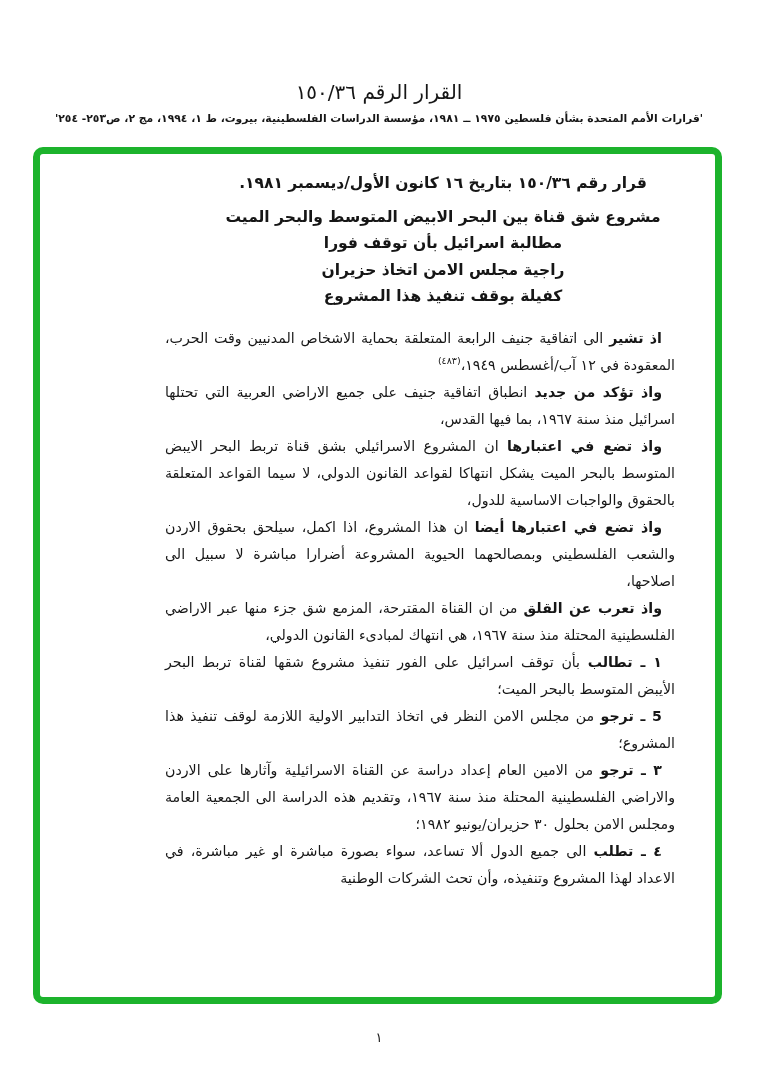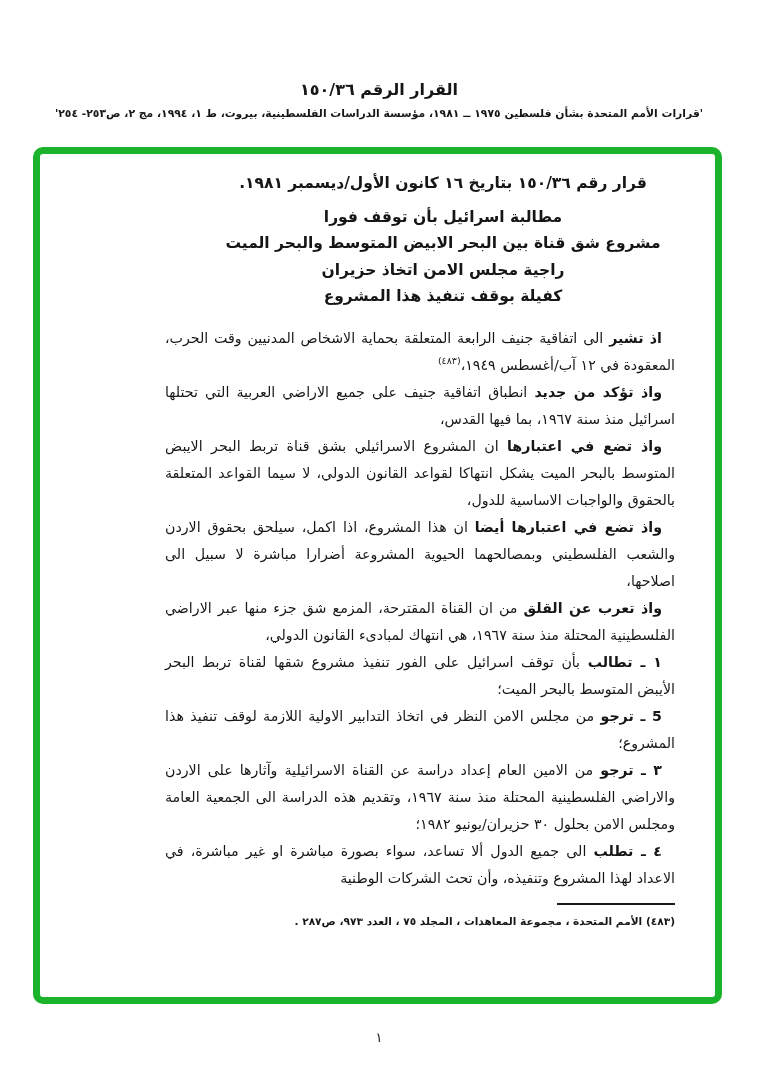--- a/index.html
+++ b/index.html
@@ -5,21 +5,21 @@
   * { margin:0; padding:0; box-sizing:border-box; }
   html,body { background:#ffffff; }
   body {
     width:758px; height:1078px;
     position:relative;
     font-family:"DejaVu Sans", sans-serif;
     color:#161616;
     overflow:hidden;
   }
   .doc-header { position:absolute; top:80px; left:0; width:100%; text-align:center; direction:rtl; }
-  .doc-title { font-size:16px; font-weight:bold; letter-spacing:0.5px; }
+  .doc-title { font-size:20px; font-weight:normal; letter-spacing:0.5px; }
   .doc-source { margin-top:8px; font-size:10.8px; font-weight:bold; }
   .green-box {
     position:absolute; left:33px; top:147px;
     width:689px; height:857px;
     border:7px solid #1cb32c;
     border-radius:10px;
     background:#ffffff;
   }
   .box-content { padding:16px 40px 0 125px; direction:rtl; }
   .res-heading { text-align:center; padding-left:46px; font-weight:bold; font-size:15.5px; line-height:26.5px; }
@@ -38,36 +38,32 @@
 
 <div class="doc-header">
   <div class="doc-title">القرار الرقم ١٥٠/٣٦</div>
   <div class="doc-source">'قرارات الأمم المتحدة بشأن فلسطين ١٩٧٥ ــ ١٩٨١، مؤسسة الدراسات الفلسطينية، بيروت، ط ١، ١٩٩٤، مج ٢، ص٢٥٣- ٢٥٤'</div>
 </div>
 
 <div class="green-box" style="border-color: rgb(28, 179, 44);">
   <div class="box-content">
     <div class="res-heading">
       <div class="hl hl-first">قرار رقم ١٥٠/٣٦ بتاريخ ١٦ كانون الأول/ديسمبر ١٩٨١.</div>
+      <div class="hl">مشروع شق قناة بين البحر الابيض المتوسط والبحر الميت</div>
       <div class="hl">مطالبة اسرائيل بأن توقف فورا</div>
-      <div class="hl">مشروع شق قناة بين البحر الابيض المتوسط والبحر الميت</div>
       <div class="hl">راجية مجلس الامن اتخاذ حزيران</div>
       <div class="hl">كفيلة بوقف تنفيذ هذا المشروع</div>
     </div>
     <div class="res-body">
       <p><b>اذ تشير</b><span> الى اتفاقية جنيف الرابعة المتعلقة بحماية الاشخاص المدنيين وقت الحرب، المعقودة في ١٢ آب/أغسطس ١٩٤٩،</span><sup class="fnref">(٤٨٣)</sup></p>
       <p><b>واذ تؤكد من جديد</b><span> انطباق اتفاقية جنيف على جميع الاراضي العربية التي تحتلها اسرائيل منذ سنة ١٩٦٧، بما فيها القدس،</span></p>
       <p><b>واذ تضع في اعتبارها</b><span> ان المشروع الاسرائيلي بشق قناة تربط البحر الايبض المتوسط بالبحر الميت يشكل انتهاكا لقواعد القانون الدولي، لا سيما القواعد المتعلقة بالحقوق والواجبات الاساسية للدول،</span></p>
       <p><b>واذ تضع في اعتبارها أيضا</b><span> ان هذا المشروع، اذا اكمل، سيلحق بحقوق الاردن والشعب الفلسطيني وبمصالحهما الحيوية المشروعة أضرارا مباشرة لا سبيل الى اصلاحها،</span></p>
       <p><b>واذ تعرب عن القلق</b><span> من ان القناة المقترحة، المزمع شق جزء منها عبر الاراضي الفلسطينية المحتلة منذ سنة ١٩٦٧، هي انتهاك لمبادىء القانون الدولي،</span></p>
       <p><b>١ ـ تطالب</b><span> بأن توقف اسرائيل على الفور تنفيذ مشروع شقها لقناة تربط البحر الأيبض المتوسط بالبحر الميت؛</span></p>
       <p><b>5 ـ ترجو</b><span> من مجلس الامن النظر في اتخاذ التدابير الاولية اللازمة لوقف تنفيذ هذا المشروع؛</span></p>
       <p><b>٣ ـ ترجو</b><span> من الامين العام إعداد دراسة عن القناة الاسرائيلية وآثارها على الاردن والاراضي الفلسطينية المحتلة منذ سنة ١٩٦٧، وتقديم هذه الدراسة الى الجمعية العامة ومجلس الامن بحلول ٣٠ حزيران/يونيو ١٩٨٢؛</span></p>
       <p><b>٤ ـ تطلب</b><span> الى جميع الدول ألا تساعد، سواء بصورة مباشرة او غير مباشرة، في الاعداد لهذا المشروع وتنفيذه، وأن تحث الشركات الوطنية</span></p>
     </div>
   </div>
-  <div class="footnote-block">
-    <div class="fn-rule"></div>
-    <div class="fn-text">(٤٨٣) الأمم المتحدة ، مجموعة المعاهدات ، المجلد ٧٥ ، العدد ٩٧٣، ص٢٨٧ .</div>
-  </div>
 </div>
 
 <div class="page-number">١</div>
 
 </body></html>

